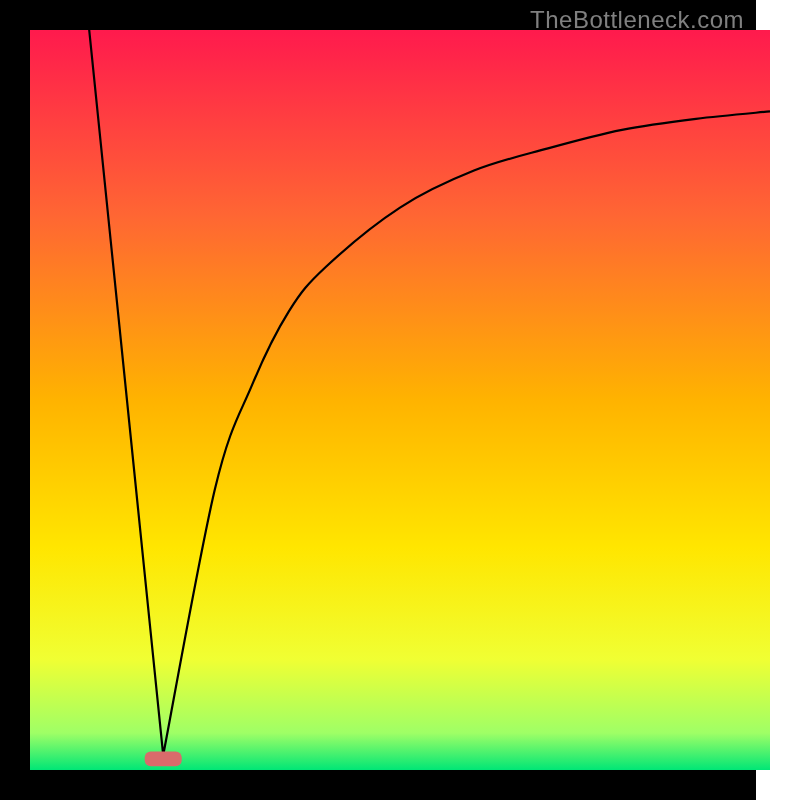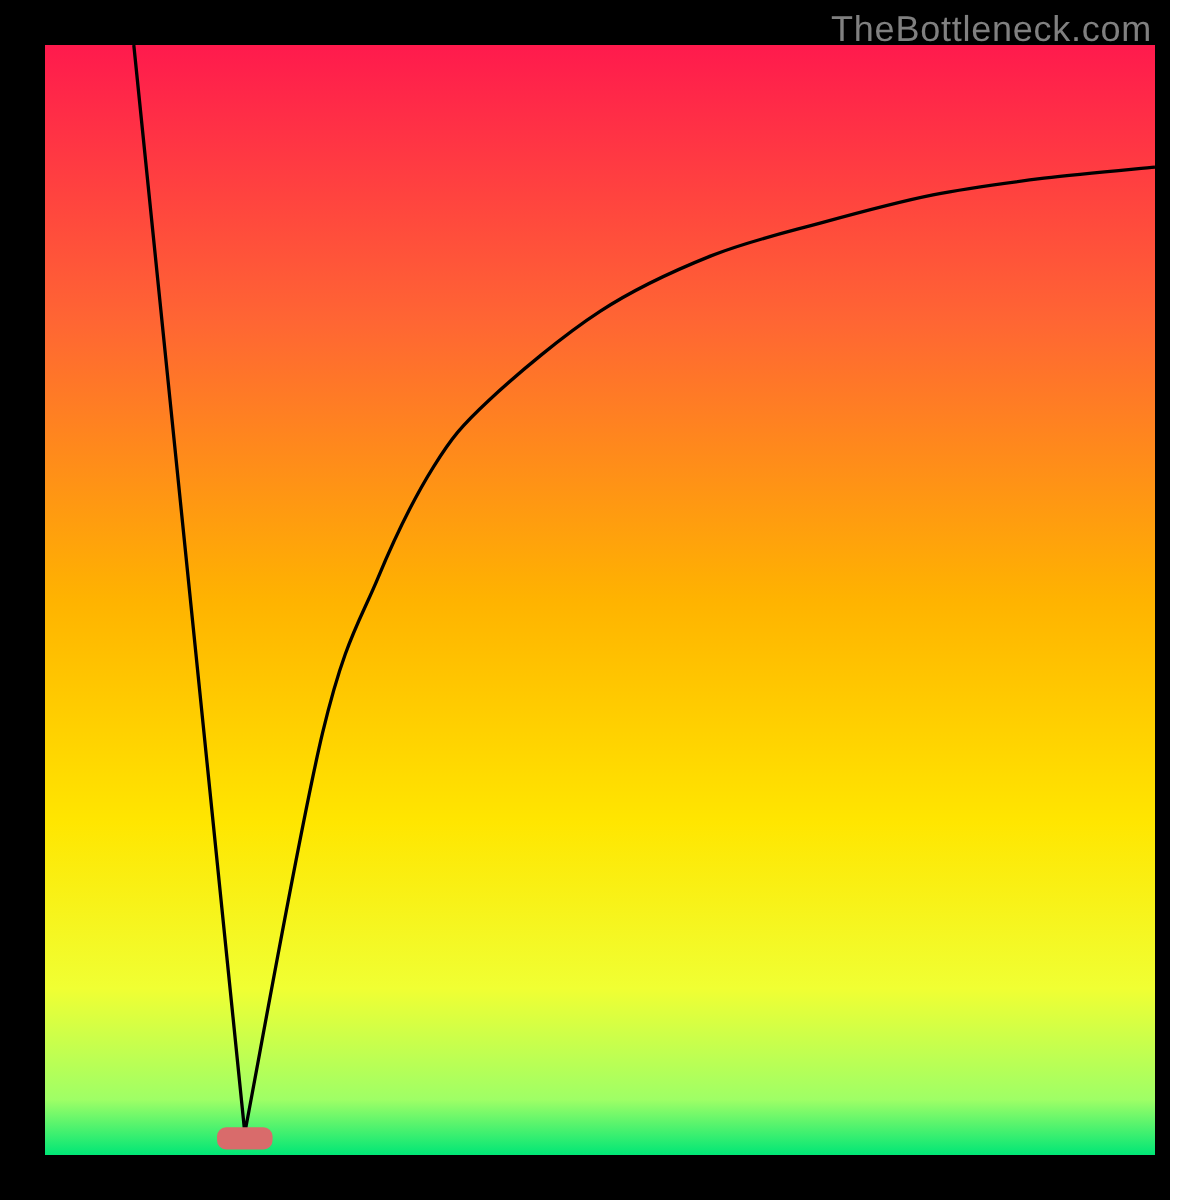--- a/index.html
+++ b/index.html
@@ -5,21 +5,20 @@
   body {
     margin: 0;
     padding: 0;
     background: #fff;
   }
   .chart-container {
     width: 756px;
     height: 800px;
     position: relative;
     background: #000;
-    padding-left: 24px;
   }
   .plot-area {
     position: absolute;
     left: 30px;
     top: 30px;
     width: 740px;
     height: 740px;
   }
   .watermark {
     position: absolute;

